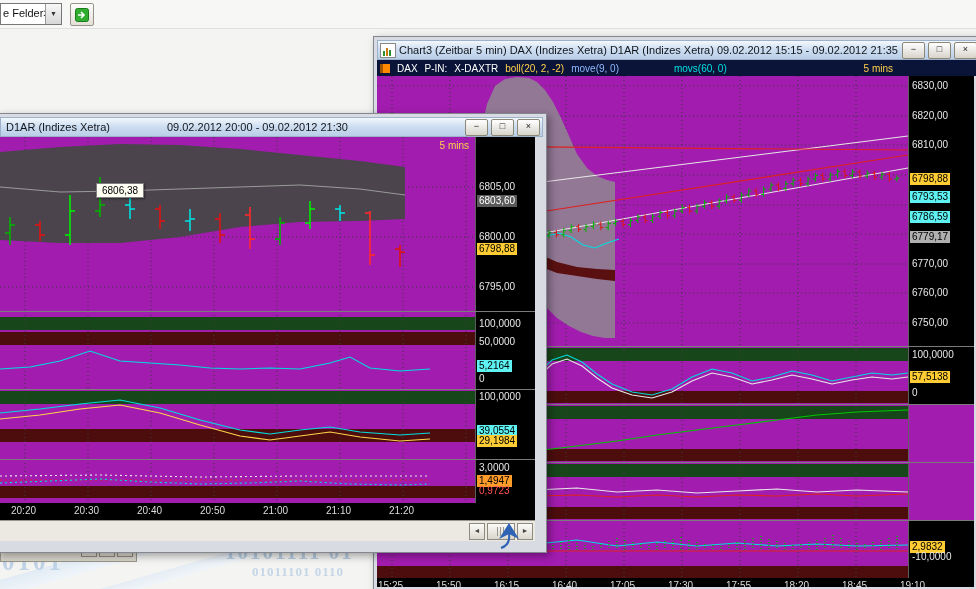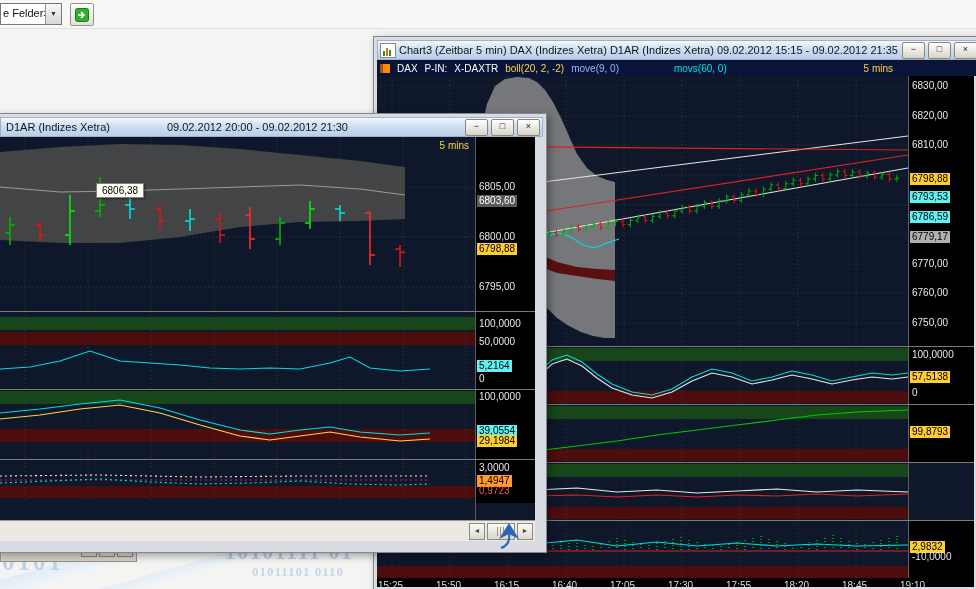--- a/index.html
+++ b/index.html
@@ -37,21 +37,21 @@
   .wbtn{width:21px;height:15px;margin-left:3px;background:linear-gradient(#ffffff,#d8d4cb);
         border:1px solid #8b8878;border-radius:2px;font-size:9px;line-height:13px;text-align:center;color:#222;}
   .ticon{width:14px;height:13px;background:#fff;border:1px solid #888;display:inline-block;position:relative;}
   .ticon i{position:absolute;bottom:1px;width:2px;background:#2d8f2d;}
   .ticon i.b1{left:2px;height:5px;}
   .ticon i.b2{left:5px;height:8px;background:#cc7a10;}
   .ticon i.b3{left:8px;height:6px;}
   .infobar{height:16px;background:#0a1438;display:flex;align-items:center;font-size:10px;padding:0 3px;}
   .infobar span{margin-right:7px;white-space:nowrap;}
   .sicon{width:7px;height:9px;background:#ff8a00;border-left:3px solid #a35600;display:inline-block;margin-right:5px;}
-  .body{position:relative;background:#0f172a;overflow:hidden;}
+  .body{position:relative;background:#a21caf;overflow:hidden;}
   #win-c3 .body{width:597px;height:511px;}
   #win-d1 .body{width:535px;height:404px;}
   .psvg{position:absolute;left:0;display:block;}
   .vax{position:absolute;background:#000;overflow:visible;z-index:2;}
   #win-c3 .vax{left:531px;width:66px;}
   #win-d1 .vax{left:475px;width:60px;}
   .vdiv{position:absolute;top:0;width:1px;background:#5e5e5e;z-index:2;}
   #c3vd{left:531px;height:516px;}
   #d1vd{left:475px;height:383px;}
   .sep{position:absolute;left:0;width:100%;height:1px;background:#7b7b7b;z-index:3;}
@@ -349,23 +349,20 @@
         <line x1="73" y1="0" x2="73" y2="58" stroke="#3a3a3a" stroke-width="1" stroke-dasharray="1 3"></line>
         <line x1="131" y1="0" x2="131" y2="58" stroke="#3a3a3a" stroke-width="1" stroke-dasharray="1 3"></line>
         <line x1="189" y1="0" x2="189" y2="58" stroke="#3a3a3a" stroke-width="1" stroke-dasharray="1 3"></line>
         <line x1="247" y1="0" x2="247" y2="58" stroke="#3a3a3a" stroke-width="1" stroke-dasharray="1 3"></line>
         <line x1="305" y1="0" x2="305" y2="58" stroke="#3a3a3a" stroke-width="1" stroke-dasharray="1 3"></line>
         <line x1="363" y1="0" x2="363" y2="58" stroke="#3a3a3a" stroke-width="1" stroke-dasharray="1 3"></line>
         <line x1="421" y1="0" x2="421" y2="58" stroke="#3a3a3a" stroke-width="1" stroke-dasharray="1 3"></line>
         <line x1="479" y1="0" x2="479" y2="58" stroke="#3a3a3a" stroke-width="1" stroke-dasharray="1 3"></line>
         <polyline points="158,47 200,42 240,37 280,31 320,26 360,21 400,16 440,11 480,8 531,6" fill="none" stroke="#00c800" stroke-width="1.1"></polyline>
       </svg>
-    <div class="vax" id="c3a1" style="top:328px;height:58px;">
-        <div class="axl hl-yellow" style="top: 22px;">99,8793</div>
-      </div>
     <svg id="c3p2" class="psvg" style="top:386px" width="531" height="58">
         <rect x="0" y="2" width="531" height="13" fill="#17461b"></rect>
         <rect x="0" y="45" width="531" height="12" fill="#4d0d0d"></rect>
         <line x1="15" y1="0" x2="15" y2="58" stroke="#3a3a3a" stroke-width="1" stroke-dasharray="1 3"></line>
         <line x1="73" y1="0" x2="73" y2="58" stroke="#3a3a3a" stroke-width="1" stroke-dasharray="1 3"></line>
         <line x1="131" y1="0" x2="131" y2="58" stroke="#3a3a3a" stroke-width="1" stroke-dasharray="1 3"></line>
         <line x1="189" y1="0" x2="189" y2="58" stroke="#3a3a3a" stroke-width="1" stroke-dasharray="1 3"></line>
         <line x1="247" y1="0" x2="247" y2="58" stroke="#3a3a3a" stroke-width="1" stroke-dasharray="1 3"></line>
         <line x1="305" y1="0" x2="305" y2="58" stroke="#3a3a3a" stroke-width="1" stroke-dasharray="1 3"></line>
         <line x1="363" y1="0" x2="363" y2="58" stroke="#3a3a3a" stroke-width="1" stroke-dasharray="1 3"></line>
@@ -589,20 +586,29 @@
       </svg>
     <div class="vax" id="d1a2" style="top:322px;height:44px;">
         <div class="axl" style="top: 3px;">3,0000</div>
         <div class="axl hl-orange" style="top: 16px;">1,4947</div>
         <div class="axl hl-redtext" style="top: 26px;">0,9723</div>
       </div>
     <div class="vdiv" id="d1vd"></div>
     <div class="sep" style="top:174px"></div>
     <div class="sep" style="top:252px"></div>
     <div class="sep" style="top:322px"></div>
+    <div class="trow" id="d1time">
+        <div class="tlab" style="left: 11px;">20:20</div>
+        <div class="tlab" style="left: 74px;">20:30</div>
+        <div class="tlab" style="left: 137px;">20:40</div>
+        <div class="tlab" style="left: 200px;">20:50</div>
+        <div class="tlab" style="left: 263px;">21:00</div>
+        <div class="tlab" style="left: 326px;">21:10</div>
+        <div class="tlab" style="left: 389px;">21:20</div>
+      </div>
     <div id="d1bottom">
       <span class="sbtn">◄</span>
       <span class="sthumb">
           <i></i>
           <i></i>
           <i></i>
         </span>
       <span class="sbtn">►</span>
     </div>
   </div>

